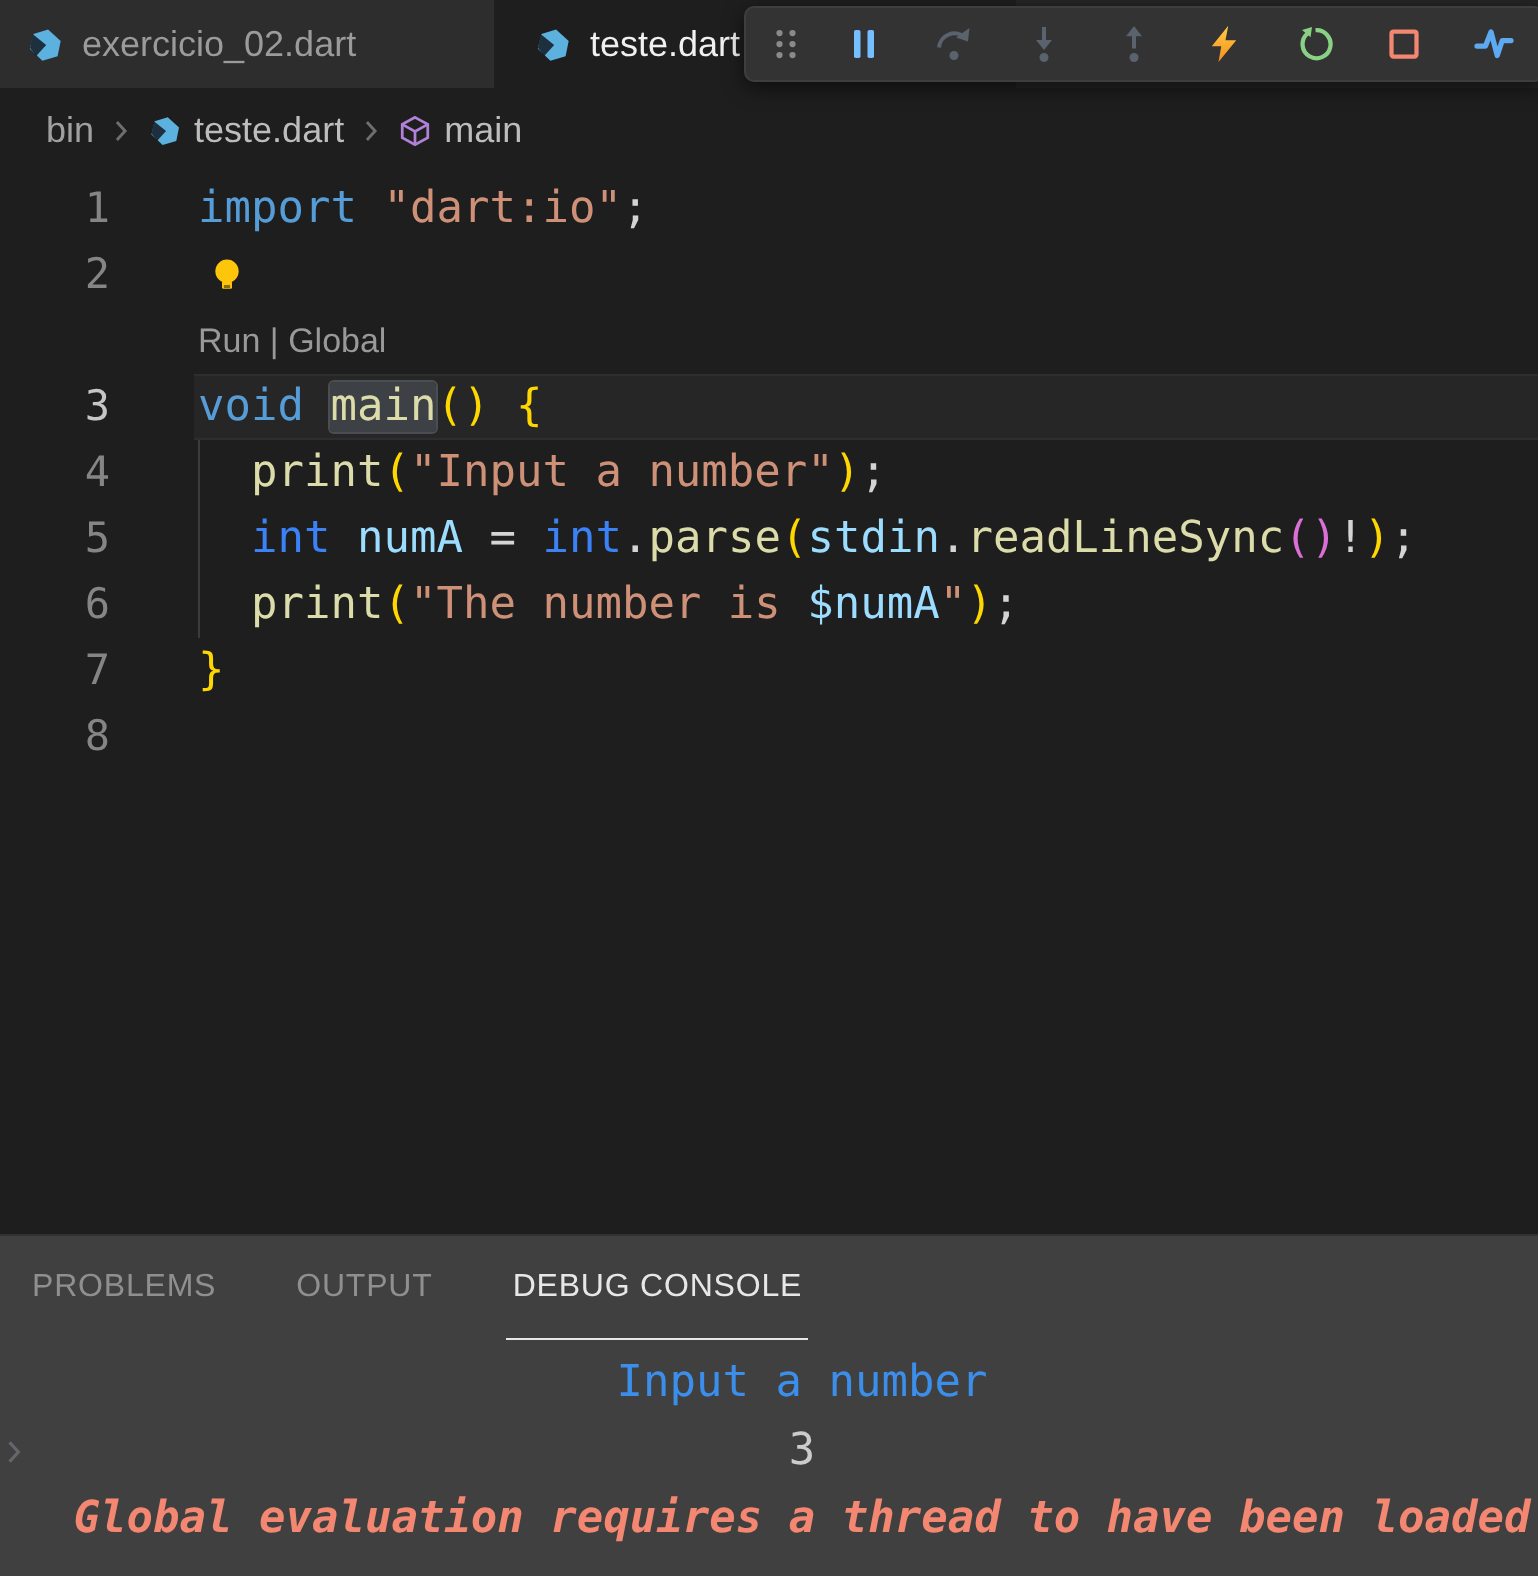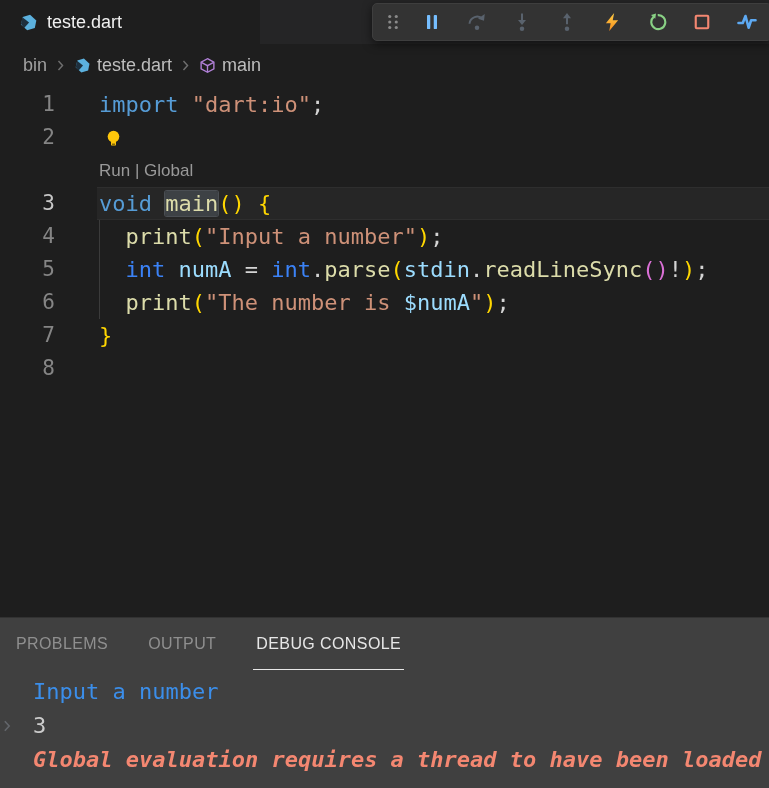--- a/index.html
+++ b/index.html
@@ -56,33 +56,40 @@
   .lensrow { font-family:"Liberation Sans", sans-serif; font-size:17px; color:#999999; }
   .lensrow .lens-link { cursor:pointer; }
 
   
   .panel { position:absolute; left:0; top:617px; width:769px; height:171px; background:#404040;
            border-top:1px solid #323232; }
   .panel-tabs { display:flex; padding:17px 0 0 16px; height:52px; }
   .ptab { font-size:16px; letter-spacing:.4px; color:#8f8f8f; padding-bottom:7px; margin-right:40px; cursor:pointer; }
   .ptab.active { color:#e7e7e7; border-bottom:1.5px solid #e7e7e7; padding-left:3px; padding-right:3px;
                  margin-left:-3px; margin-right:34px; }
-  .console { font-family:"DejaVu Sans Mono", monospace; font-size:22px; padding-top:5px; }
+  .console { font-family:"DejaVu Sans Mono", monospace; font-size:22px; padding-top:5px;text-align:center; }
   .cline { height:34px; line-height:34px; padding-left:33px; position:relative; white-space:pre; }
   .cline.stdout-blue { color:#3b8eea; }
   .cline.plain { color:#cccccc; }
   .cline.error-italic { color:#f48771; font-style:italic;font-weight:bold; }
   .expander { position:absolute; left:0px; top:10px; width:14px; height:14px; color:#63666b; cursor:pointer; }
   .expander svg { width:14px; height:14px; display:block; }
 </style>
 </head>
 <body>
 
 <div class="window">
   <div class="tabbar" id="tabbar">
+      <div class="tab inactive">
+        <span class="ticon"><svg viewBox="0 0 16 16">
+            <path d="M3.1 3.4 L9.3 1.5 L14.6 6.3 L13.3 12.7 L6.9 14.6 L1.6 9.6 Z" fill="#5cb1de"></path>
+            <path d="M2.9 3.5 L8.5 8 L4.3 12.6 L1.7 9.3 Z" fill="#131a22" opacity="0.85"></path>
+          </svg></span>
+        <span>exercicio_02.dart</span>
+      </div>
       <div class="tab active">
         <span class="ticon"><svg viewBox="0 0 16 16">
             <path d="M3.1 3.4 L9.3 1.5 L14.6 6.3 L13.3 12.7 L6.9 14.6 L1.6 9.6 Z" fill="#5cb1de"></path>
             <path d="M2.9 3.5 L8.5 8 L4.3 12.6 L1.7 9.3 Z" fill="#131a22" opacity="0.85"></path>
           </svg></span>
         <span>teste.dart</span>
       </div>
     </div>
   <div class="toolbar" id="toolbar">
       <div class="tbtn gripper" style="color: rgb(138, 138, 138);">

